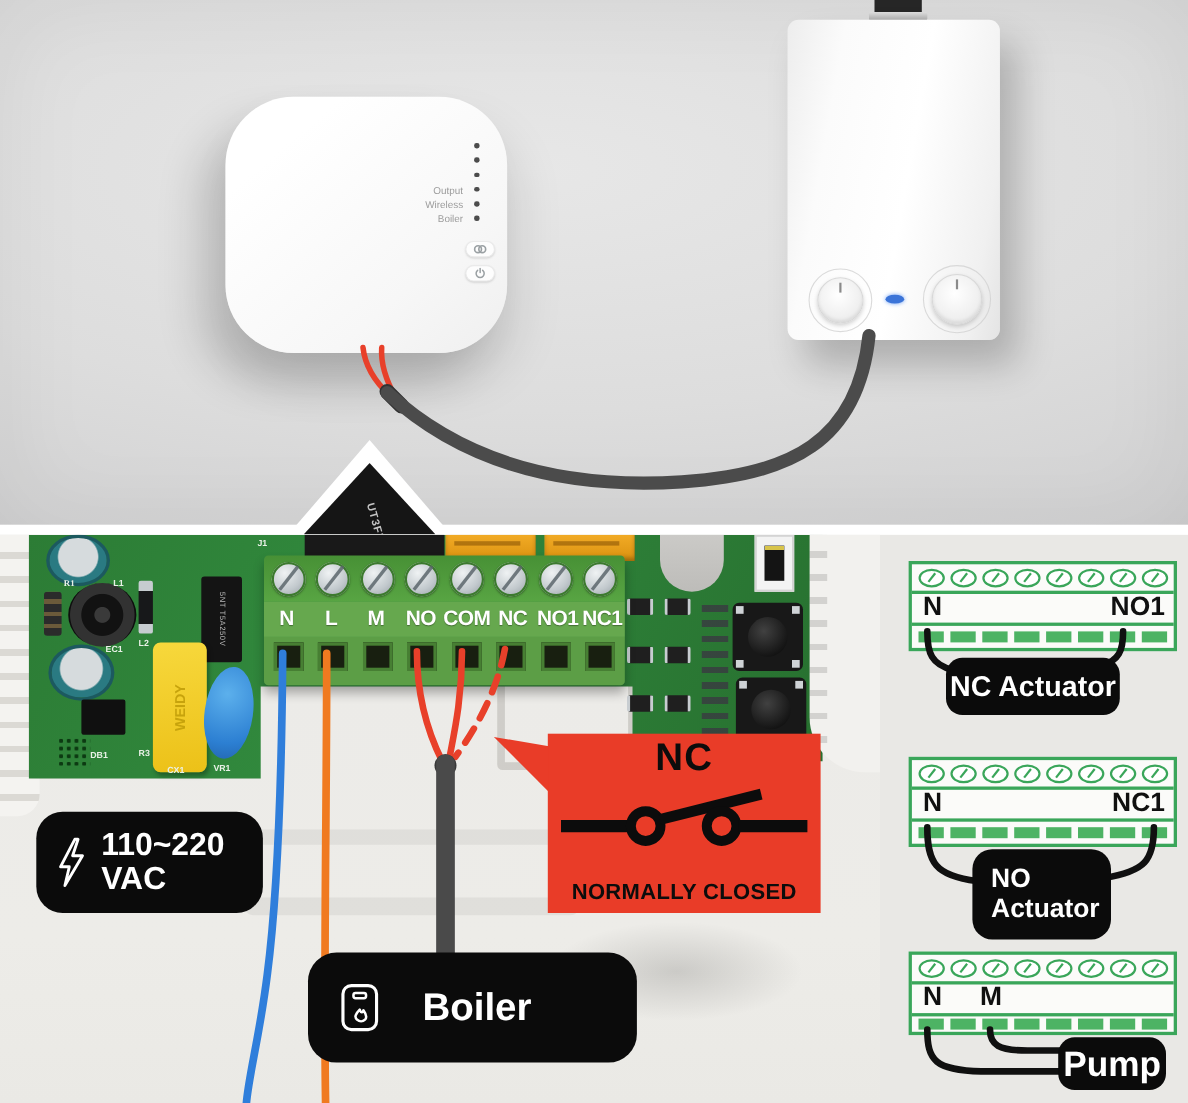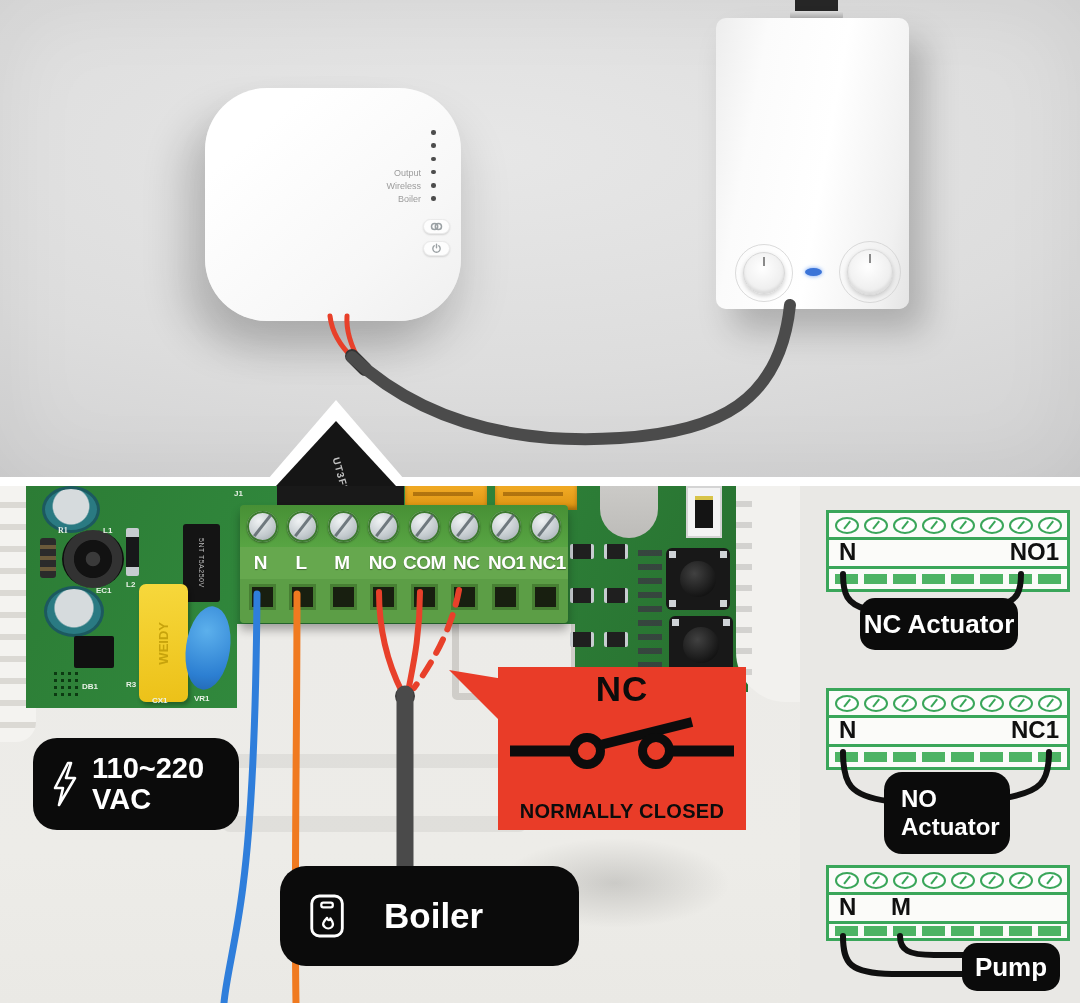--- a/index.html
+++ b/index.html
@@ -151,21 +151,21 @@
   .s-labels{height:26px;position:relative;}
   .s-labels span{position:absolute;top:-2px;font-weight:bold;font-size:24px;color:#101010;}
   .s-left{left:10px;} .s-right{right:8px;} .s-mid{left:62px;}
   .s-dashes{flex:1;border-top:3px solid #3aa65a;display:flex;justify-content:space-around;align-items:center;padding:0 3px;}
   .dash{width:23px;height:10px;background:#4db364;}
   .dpill{position:absolute;background:#0b0b0b;color:#fff;font-weight:bold;z-index:6;border-radius:15px;
     display:flex;align-items:center;justify-content:center;}
   .dpill-1{left:860px;top:112px;width:158px;height:52px;font-size:26px;}
   .dpill-2{left:884px;top:286px;width:126px;height:82px;font-size:24px;border-radius:18px;
     flex-direction:column;align-items:flex-start;justify-content:center;padding-left:17px;line-height:1.15;}
-  .dpill-3{left:962px;top:457px;width:98px;height:48px;font-size:26px;}
+  .dpill-3{left:962px;top:457px;width:98px;height:48px;font-size:32px;}
 </style>
 </head>
 <body>
 
 <div id="scene">
 
   <section class="photo-top">
 
     <div class="hub">
       <div class="hub-leds">

